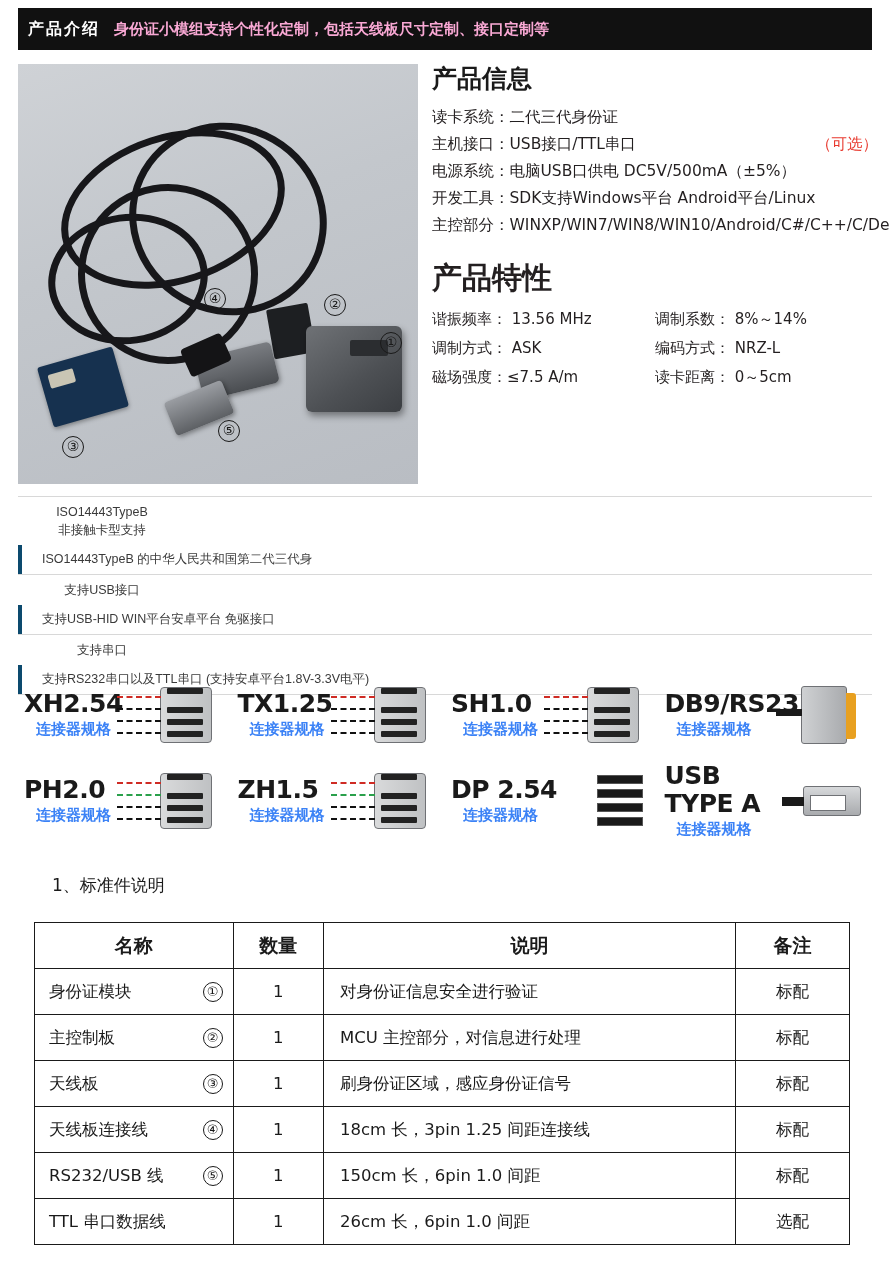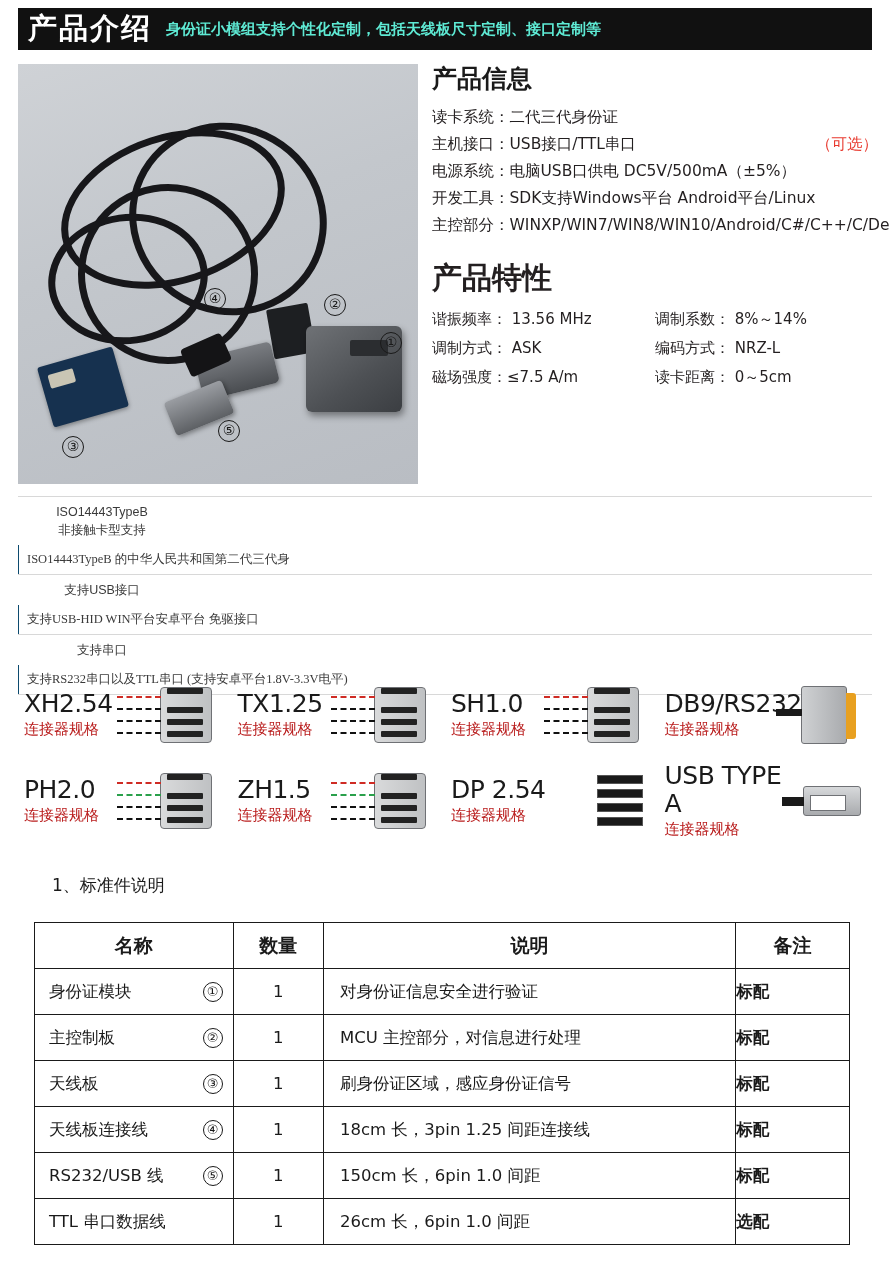--- a/index.html
+++ b/index.html
@@ -21,28 +21,28 @@
     position: absolute;
     left: 18px; top: 8px;
     width: 854px; height: 42px;
     background: #111111;
     display: flex;
     align-items: center;
     padding: 0 10px;
   }
   .header-title {
     color: #ffffff;
-    font-size: 29px;
+    font-size: 16px;
     font-weight: bold;
     letter-spacing: 2px;
     margin-right: 14px;
     white-space: nowrap;
   }
   .header-sub {
-    color: #5eead4;
+    color: #f9a8d4;
     font-size: 15px;
     font-weight: bold;
     white-space: nowrap;
   }
 
   
   .photo {
     position: absolute;
     left: 18px; top: 64px;
     width: 400px; height: 420px;
@@ -197,23 +197,22 @@
     font-size: 12.5px;
     line-height: 18px;
     color: #3a3a3a;
     padding: 6px 4px;
   }
   .sup-right {
     flex: 1;
     display: flex; align-items: center;
     font-size: 12.5px;
     color: #3a3a3a;
-    border-left: 1px solid #0c4a6e;
-    padding: 6px 8px;
-    font-family: Liberation Serif, serif;
+    border-left: 4px solid #0c4a6e;
+    padding: 6px 20px;
   }
 
   
   .connectors {
     position: absolute;
     left: 18px; top: 672px;
     width: 854px;
     display: grid;
     grid-template-columns: repeat(4, 1fr);
     grid-template-rows: 86px 86px;
@@ -221,32 +220,33 @@
   }
   .conn {
     position: relative;
     display: flex;
     align-items: center;
     padding-left: 6px;
   }
   .conn-text { width: 132px; }
   .conn-name {
     font-size: 25px;
-    font-weight: normal;
+    font-weight: bold;
     letter-spacing: -0.5px;
     color: #1a1a1a;
     font-family: "DejaVu Sans", sans-serif;
     line-height: 28px;
   }
   .conn-spec {
     font-size: 15px;
-    font-weight: normal;
-    color: #b91c1c;
+    font-weight: bold;
+    color: #3b82f6;
     font-family: "DejaVu Sans", sans-serif;
     line-height: 22px;
+    margin-left: 12px;
   }
   .plug {
     position: relative;
     width: 52px; height: 56px;
     background: linear-gradient(90deg,#d9dadb,#bfc1c3);
     border: 1.5px solid #6f7175;
     border-radius: 4px;
     margin-left: 4px;
   }
   .plug i {
@@ -348,21 +348,21 @@
     height: 46px;
   }
   .parts-table th {
     font-size: 19px;
     font-weight: bold;
     text-align: center;
   }
   .col-name { width: 200px; }
   .col-qty { width: 92px; text-align: center; }
   .col-desc { width: 420px; }
-  .col-note { width: 116px; text-align: left; font-weight: bold; }
+  .col-note { width: 116px; text-align: center; }
 
   .cell-name {
     display: flex; align-items: center; justify-content: space-between;
     padding: 0 10px 0 14px;
   }
   .cell-desc { padding-left: 16px; }
   .mk {
     display: inline-block;
     width: 20px; height: 20px;
     border: 1.4px solid #1a1a1a;

